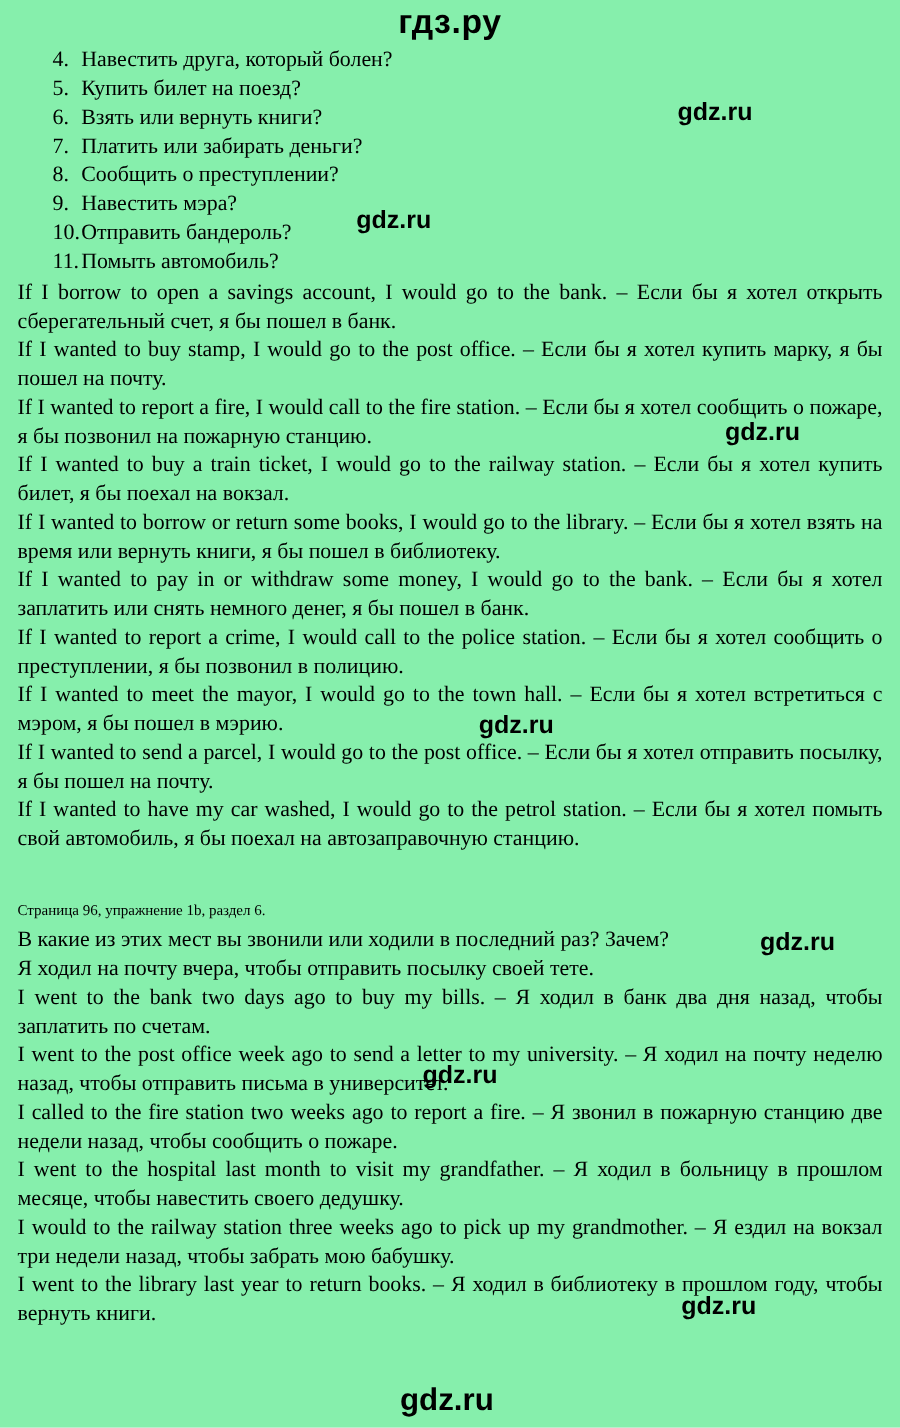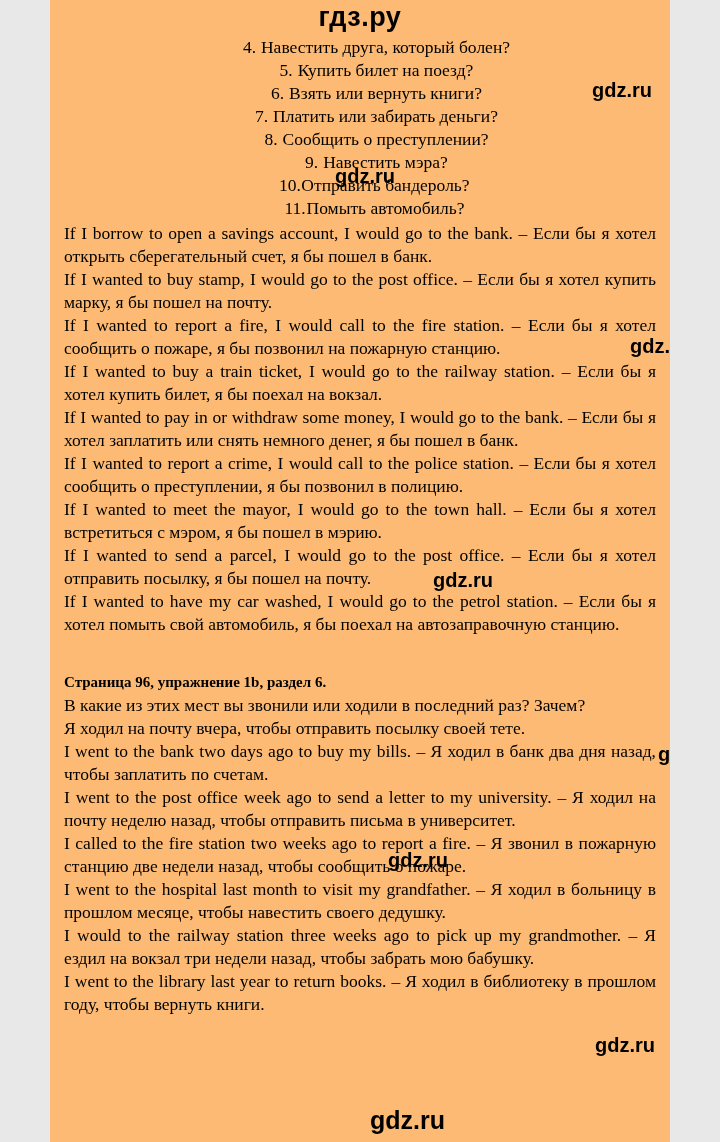--- a/index.html
+++ b/index.html
@@ -1,48 +1,48 @@
 <!DOCTYPE html>
 <html><head>
 <meta charset="utf-8">
 <style>
   html, body { margin: 0; padding: 0; background: #e8e8e8; }
   .page {
     position: relative;
-    width: 620px;
+    width: 720px;
     height: 1142px;
     margin: 0 auto;
-    background: #fdba74;
+    background: #86efac;
     color: #000000;
     font-family: "Liberation Serif", serif;
     font-size: 17.5px;
     line-height: 23px;
     overflow: hidden;
   }
   .site-header {
     height: 34px;
     line-height: 34px;
     text-align: center;
     font-family: "Liberation Sans", sans-serif;
     font-weight: bold;
     font-size: 27px;
     letter-spacing: 0.5px;
   }
   .content { padding: 2px 14px 0 14px; }
 
   .task-list { margin: 0 0 2px 0; }
-  .list-item { padding-left: 28px; white-space: nowrap; text-align: center; }
+  .list-item { padding-left: 28px; white-space: nowrap; }
   .list-item .num { display: inline-block; width: 23px; }
 
   .para { margin: 0; text-align: justify; }
   .section-heading {
     margin: 35px 0 0 0;
-    font-size: 15px;
+    font-size: 12px;
     line-height: 23px;
-    font-weight: bold;
+    font-weight: normal;
   }
   .intro-line { margin: 0; text-align: left; }
 
   .wm {
     position: absolute;
     font-family: "Liberation Sans", sans-serif;
     font-weight: bold;
     font-size: 20px;
     line-height: 20px;
     color: #000000;
@@ -91,20 +91,21 @@
       <div class="list-item">
         <span class="num">11.</span><span>Помыть автомобиль?</span>
       </div>
     </div>
 
     <div>
       <p class="para">If I borrow to open a savings account, I would go to the bank. – Если бы я хотел открыть сберегательный счет, я бы пошел в банк.</p>
       <p class="para">If I wanted to buy stamp, I would go to the post office. – Если бы я хотел купить марку, я бы пошел на почту.</p>
       <p class="para">If I wanted to report a fire, I would call to the fire station. – Если бы я хотел сообщить о пожаре, я бы позвонил на пожарную станцию.</p>
       <p class="para">If I wanted to buy a train ticket, I would go to the railway station. – Если бы я хотел купить билет, я бы поехал на вокзал.</p>
+      <p class="para">If I wanted to borrow or return some books, I would go to the library. – Если бы я хотел взять на время или вернуть книги, я бы пошел в библиотеку.</p>
       <p class="para">If I wanted to pay in or withdraw some money, I would go to the bank. – Если бы я хотел заплатить или снять немного денег, я бы пошел в банк.</p>
       <p class="para">If I wanted to report a crime, I would call to the police station. – Если бы я хотел сообщить о преступлении, я бы позвонил в полицию.</p>
       <p class="para">If I wanted to meet the mayor, I would go to the town hall. – Если бы я хотел встретиться с мэром, я бы пошел в мэрию.</p>
       <p class="para">If I wanted to send a parcel, I would go to the post office. – Если бы я хотел отправить посылку, я бы пошел на почту.</p>
       <p class="para">If I wanted to have my car washed, I would go to the petrol station. – Если бы я хотел помыть свой автомобиль, я бы поехал на автозаправочную станцию.</p>
     </div>
 
     <div>
       <h2 class="section-heading">Страница 96, упражнение 1b, раздел 6.</h2>
       <p class="intro-line">В какие из этих мест вы звонили или ходили в последний раз? Зачем?</p>

